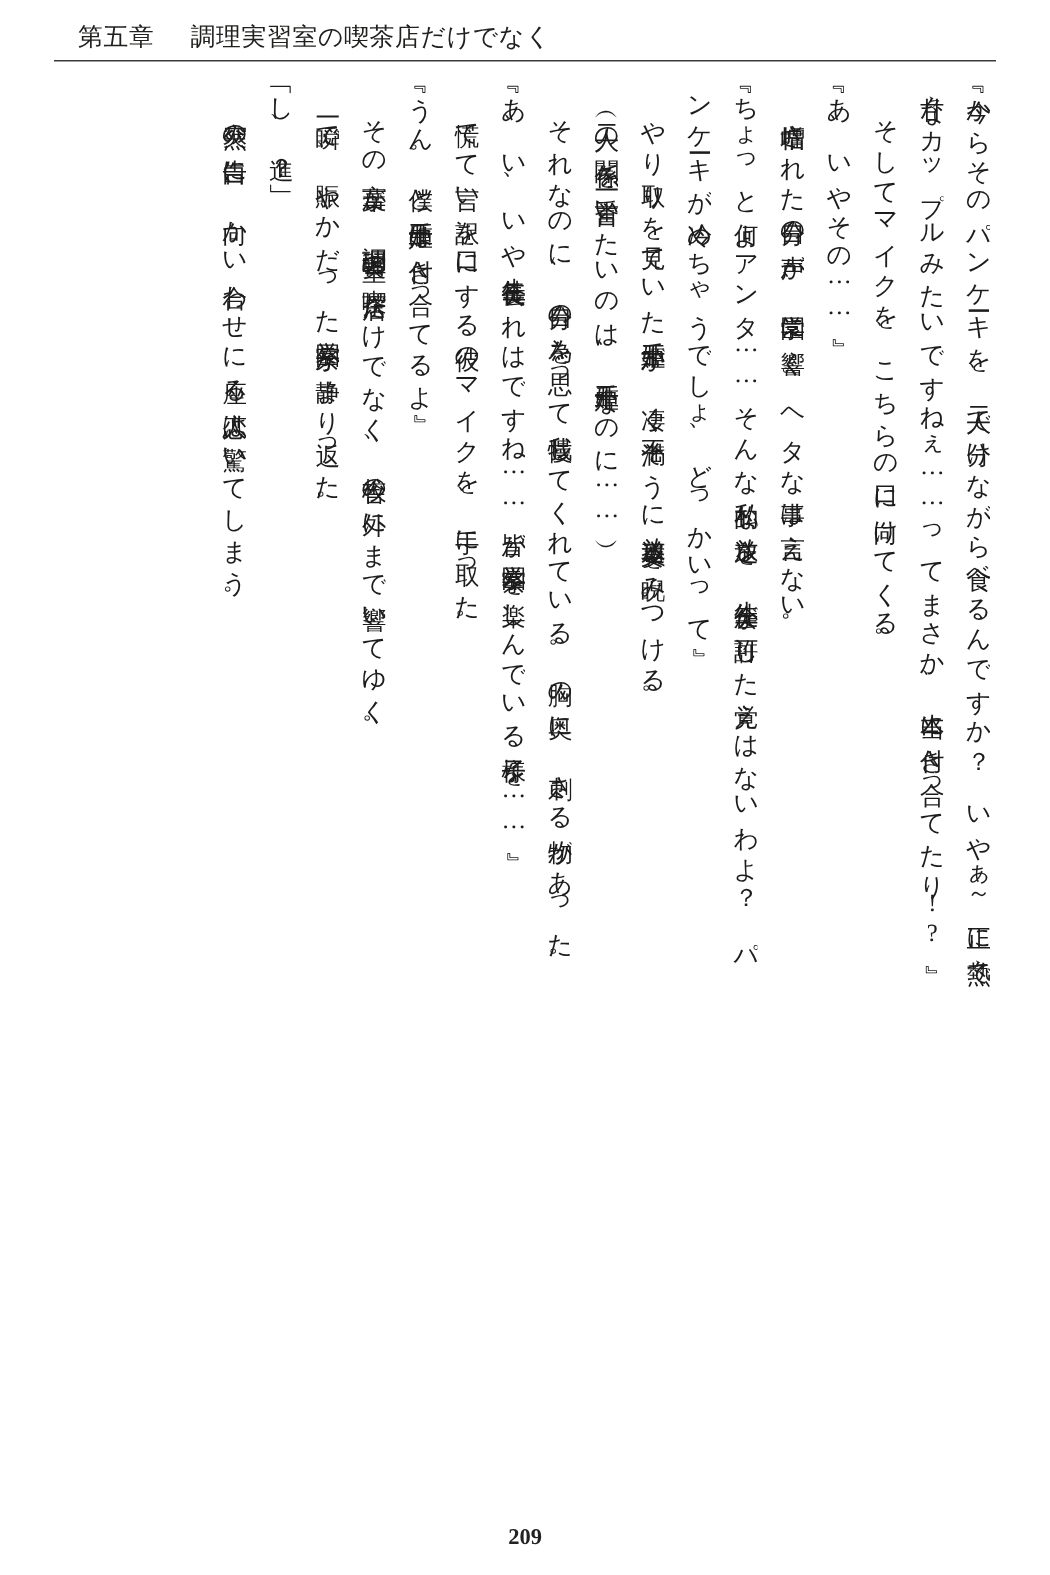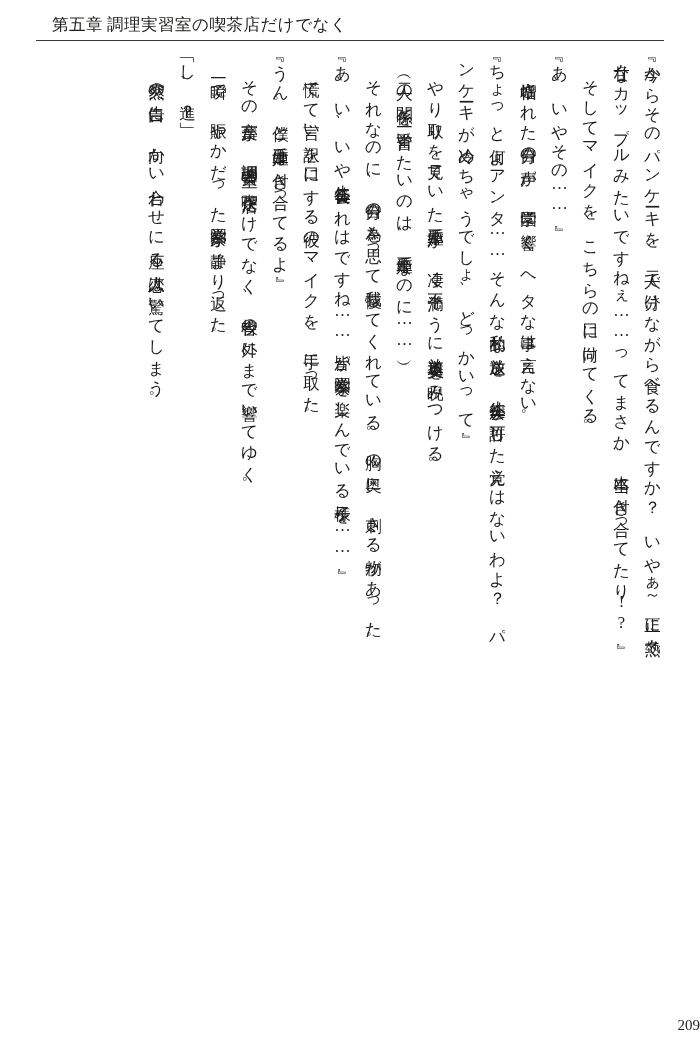--- a/index.html
+++ b/index.html
@@ -26,21 +26,21 @@
     top: 14px;
     left: 52px;
     right: 40px;
     height: 30px;
     font-size: 16.5px;
     letter-spacing: 0.5px;
     color: #20201f;
     white-space: nowrap;
   }
   .header .chapter-num {
-    margin-right: 4px;
+    margin-right: 24px;
   }
   .rule {
     position: absolute;
     top: 40px;
     left: 36px;
     right: 36px;
     height: 1px;
     background: #3a3a3a;
   }
   .body-area {
@@ -69,24 +69,25 @@
   }
   .vline.indent {
     padding-top: 17px;
     box-sizing: border-box;
   }
   .pagenum {
     position: absolute;
     bottom: 16px;
     left: 0;
     right: 0;
-    text-align: right;
+    text-align: center;
     font-size: 15px;
     color: #222;
     font-family: "Liberation Serif", serif;
+    font-weight: bold;
   }
 </style>
 </head>
 <body>
 
 <div class="page">
 
   <div class="header">
     <span class="chapter-num">第五章</span><span>調理実習室の喫茶店だけでなく</span>
   </div>

